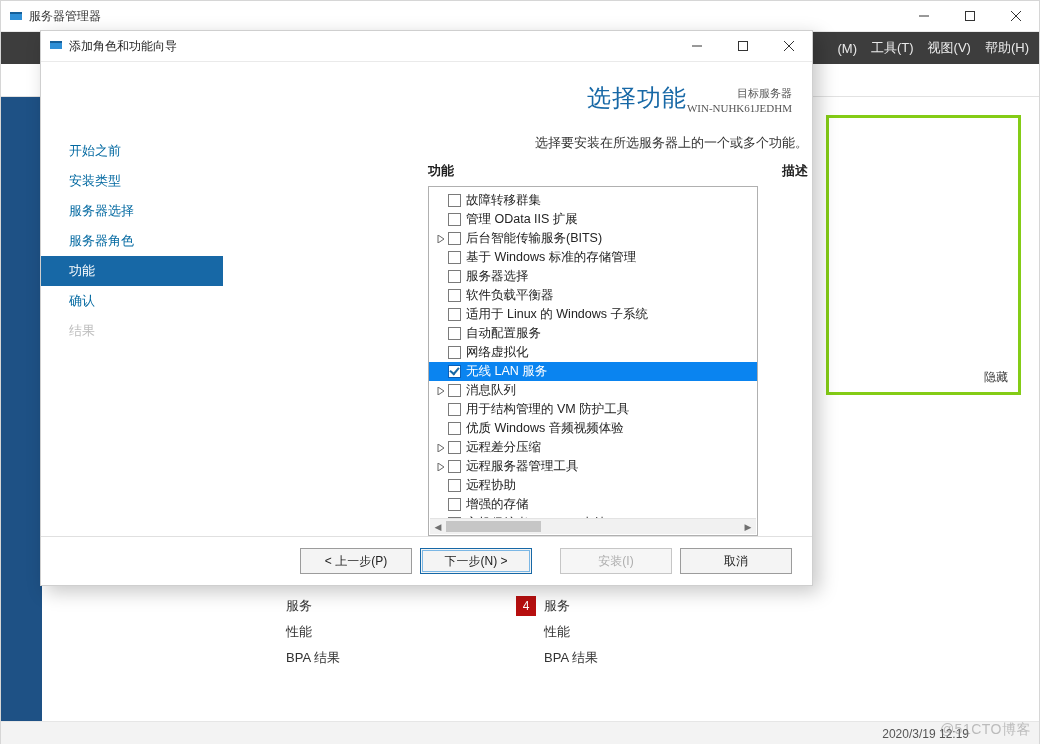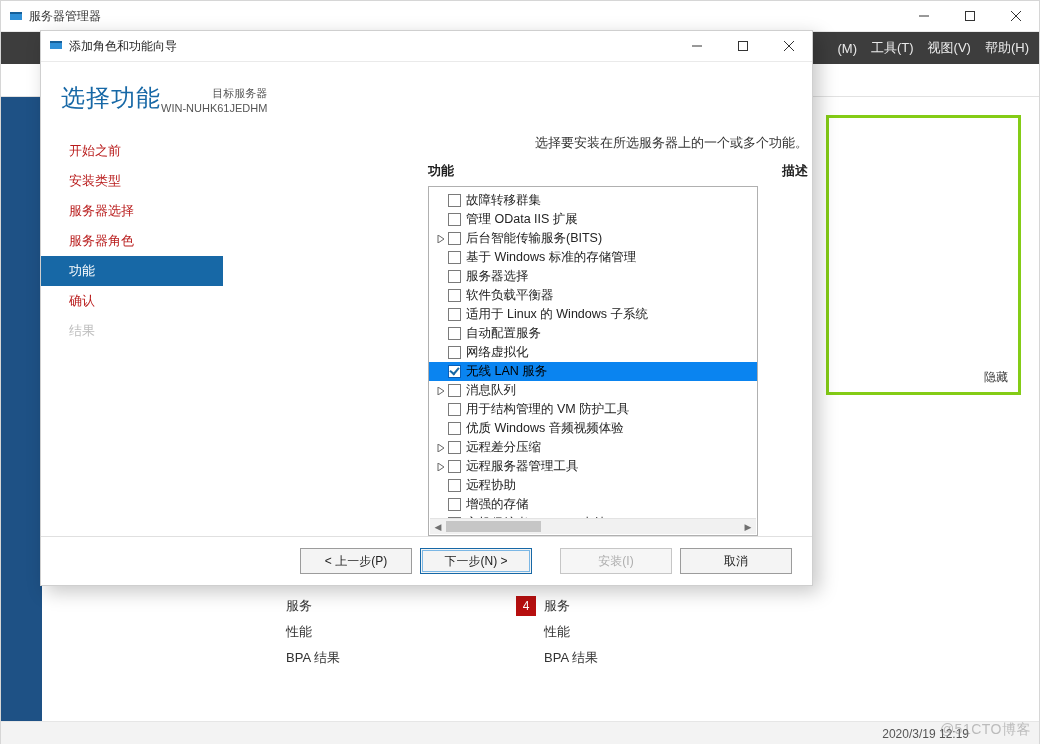--- a/index.html
+++ b/index.html
@@ -151,22 +151,22 @@
   .wizard-titlebar {
     height: 30px;
     display: flex; align-items: center;
     padding-left: 8px;
     border-bottom: 1px solid #eaeaea;
   }
   .wizard-title-text { margin-left: 6px; font-size: 12px; color: #222; }
   .wizard-winbtns { margin-left: auto; display: flex; }
 
   .wizard-header-zone {
-    padding: 14px 36px 10px 20px;
-    display: flex; align-items: flex-start; justify-content: flex-start;
+    padding: 14px 20px 10px 20px;
+    display: flex; align-items: flex-start; justify-content: flex-end; font-family: Liberation Serif, serif;
   }
   .wizard-big-title {
     font-size: 24px; color: #1768a6; font-weight: normal;
     margin: 6px 0;
     letter-spacing: 1px;
   }
   .wizard-target {
     text-align: right; font-size: 11px; color: #555; line-height: 1.4;
     margin-top: 10px;
   }
@@ -177,21 +177,21 @@
     padding: 0 0 0 0;
     overflow: hidden;
   }
   .wizard-steps {
     width: 182px;
     padding-top: 6px;
   }
   .wizard-step {
     padding: 6px 12px 6px 28px;
     font-size: 13px;
-    color: #b91c1c;
+    color: #0369a1;
   }
   .wizard-step.current {
     background: #1768a6;
     color: #ffffff;
   }
   .wizard-step.disabled { color: #bdbdbd; }
 
   .wizard-content {
     flex: 1;
     display: flex; flex-direction: column;
@@ -246,21 +246,21 @@
   .chk.checked::after {
     content: "";
     width: 7px; height: 4px;
     border-left: 2px solid #1768a6;
     border-bottom: 2px solid #1768a6;
     transform: rotate(-50deg);
     margin-top: -3px;
   }
   .feature-row.selected {
     background: #0a84f0;
-    color: #000000;
+    color: #ffffff;
   }
   .feature-row.selected .chk { border-color: #0a5eb6; }
 
   .hscrollbar {
     position: absolute; left: 1px; right: 1px; bottom: 1px; height: 15px;
     background: #f1f1f1; border-top: 1px solid #e3e3e3;
     display: flex; align-items: center;
   }
   .hscrollbar .arrow {
     width: 16px; height: 15px; display: flex; align-items: center; justify-content: center;

